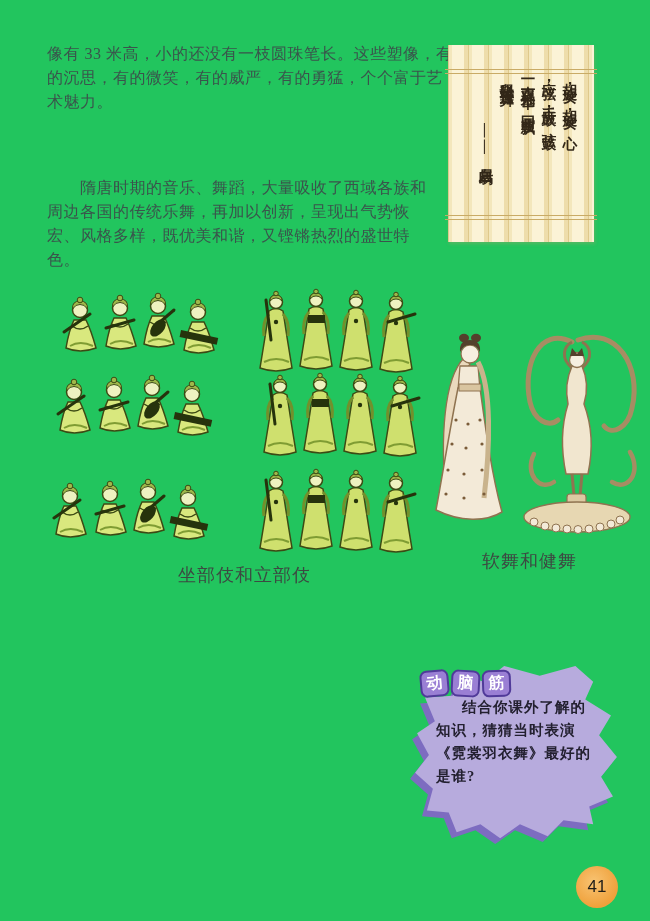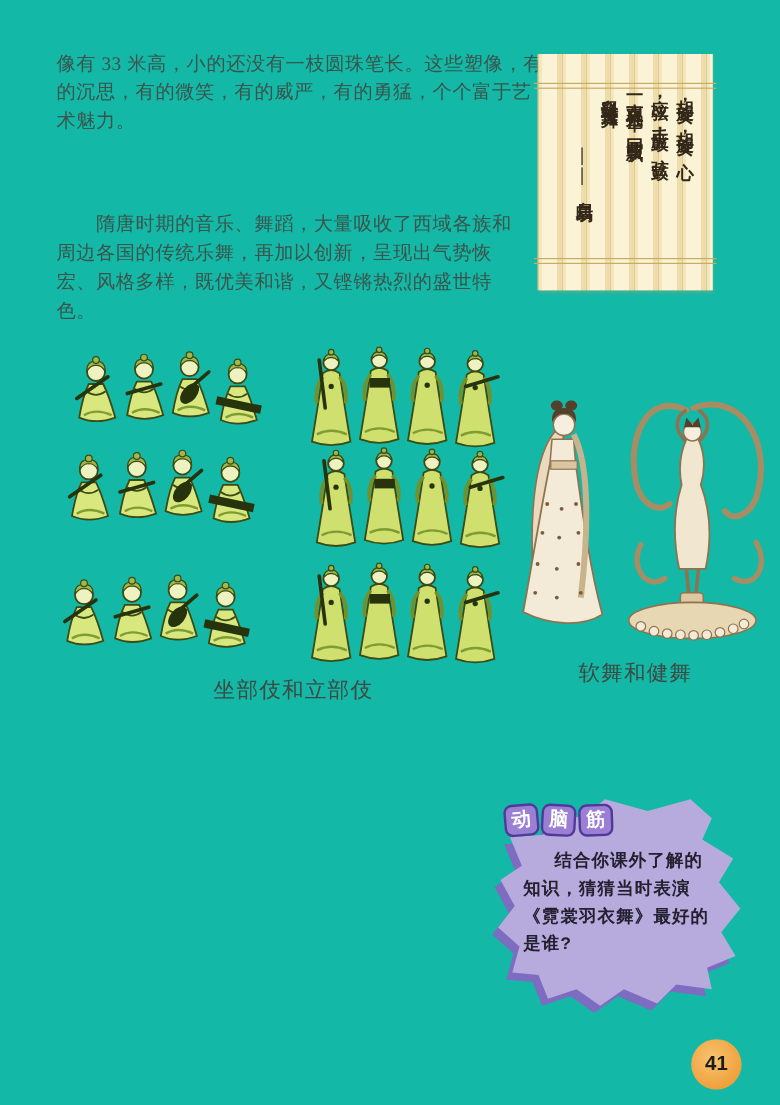--- a/index.html
+++ b/index.html
@@ -1,18 +1,18 @@
 <!DOCTYPE html>
 <html><head>
 <meta charset="utf-8">
 <style>
   html,body { margin:0; padding:0; background:#ffffff; }
   .page {
     position:relative; width:650px; height:921px;
-    background:#14b8a6; overflow:hidden;
+    background:#22c55e; overflow:hidden;
     font-family:"Liberation Serif", serif;
     color:#3a544c;
   }
   .para { position:absolute; }
   .tline { white-space:nowrap; font-size:16px; line-height:24px; height:24px; letter-spacing:0.5px; }
   .lh25 .tline { line-height:25px; height:25px; }
   .heading {
     position:absolute; left:82px; top:146px; margin:0;
     font-size:22px; font-weight:bold; color:#143a30; letter-spacing:2px;
   }
@@ -47,31 +47,31 @@
   .bb-title { position:absolute; left:12px; top:8px; display:flex; gap:2px; }
   .bb-title span {
     display:inline-flex; align-items:center; justify-content:center;
     width:25px; height:23px; font-size:16px; font-weight:bold; color:#ffffff;
     background:#9a7fd4; border:2px solid #503a99; border-radius:7px;
     font-family:"Liberation Sans", sans-serif;
   }
   .bb-title span:nth-child(1){ transform:rotate(-5deg); }
   .bb-title span:nth-child(2){ transform:rotate(3deg); }
   .bb-title span:nth-child(3){ transform:rotate(-2deg); }
-  .bb-text { position:absolute; left:28px; top:46px; width:175px;font-family:Liberation Mono, monospace; }
+  .bb-text { position:absolute; left:28px; top:34px; width:175px; }
   .bb-text .tline { font-size:14.5px; font-weight:bold; color:#232030; line-height:23px; height:23px; letter-spacing:1px; }
   .bb-text .indent { padding-left:26px; }
   
   .page-num {
     position:absolute; left:576px; top:866px; width:42px; height:42px;
     border-radius:50%;
     background:radial-gradient(circle at 42% 38%, #f8c372, #efa03a 70%, #eda festa 100%);
     background:radial-gradient(circle at 42% 38%, #f8c372, #efa03a 72%, #f2b45c);
     display:flex; align-items:center; justify-content:center;
-    font-size:17px; font-weight:bold; color:#1e1c18;
+    font-size:17px; font-weight:normal; color:#1e1c18;
     font-family:"Liberation Sans", sans-serif;
   }
 </style>
 </head>
 <body>
 
 <div class="page">
 
   <div class="para" style="left:47px; top:42px;">
     <div class="tline">像有 33 米高，小的还没有一枝圆珠笔长。这些塑像，有</div>

